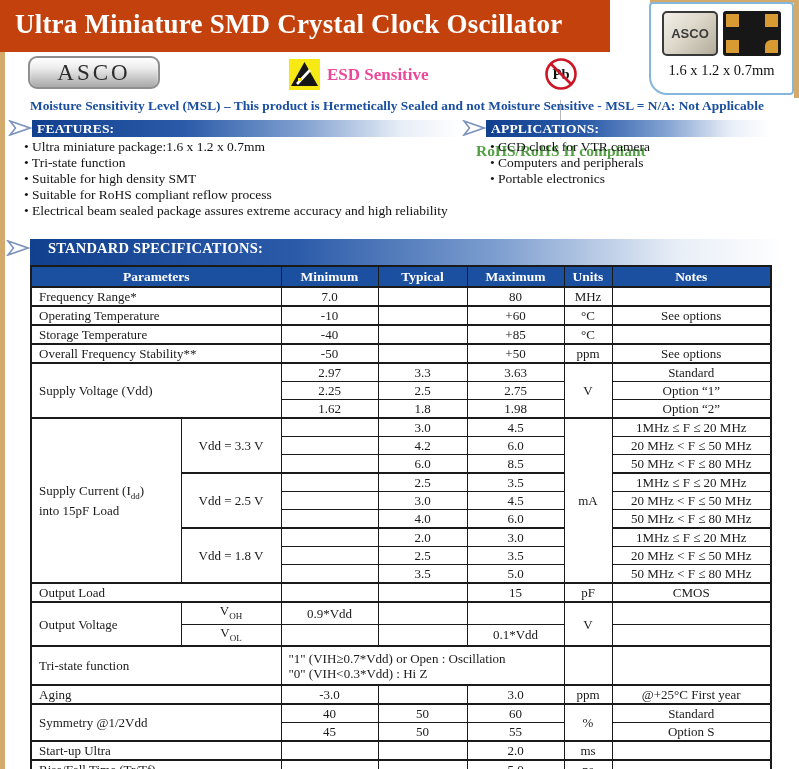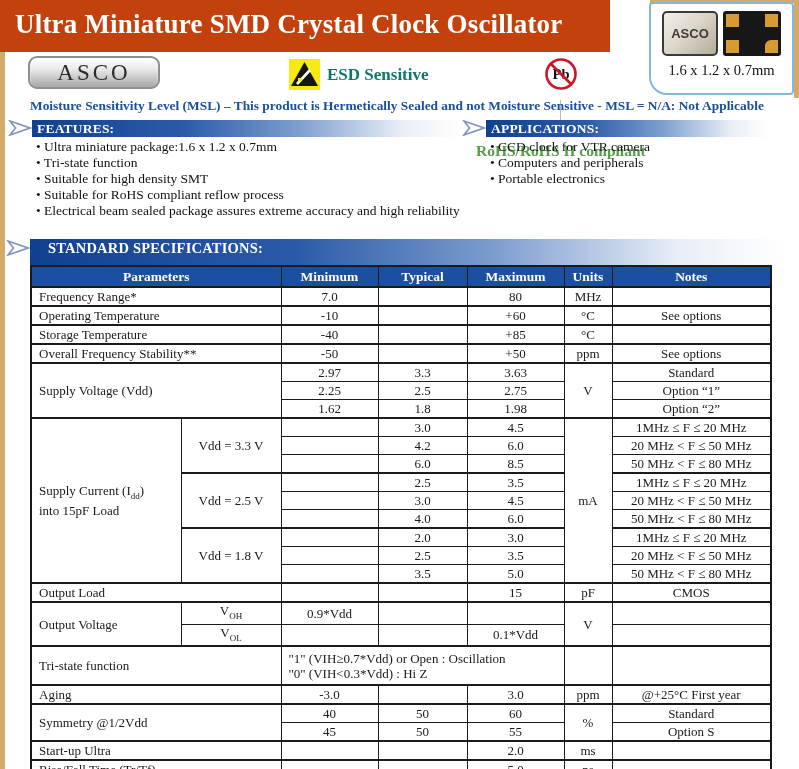--- a/index.html
+++ b/index.html
@@ -30,21 +30,21 @@
   .pad.bl { left:3px; bottom:3px; } .pad.br { right:3px; bottom:3px; border-radius:6px 0 0 0; }
   .pkg-dim { text-align:center; font-size:14.5px; margin-top:6px; color:#111; }
 
   
   .logo-pill { position:absolute; left:28px; top:56px; width:132px; height:33px; box-sizing:border-box;
                border:2px solid #8f8f8f; border-radius:9px;
                background:linear-gradient(180deg,#ffffff 0%,#ececec 35%,#a8a8a8 100%);
                display:flex; align-items:center; justify-content:center;
                font-size:23px; letter-spacing:3px; color:#2b2b2b; box-shadow:inset 0 1px 2px #fff; }
   .esd-wrap { position:absolute; left:289px; top:59px; display:flex; align-items:center; gap:7px; }
-  .esd-label { color:#0f766e; font-weight:bold; font-size:17px; }
+  .esd-label { color:#ec4899; font-weight:bold; font-size:17px; }
   .pb-wrap { position:absolute; left:476px; top:56px; display:flex; align-items:center; gap:8px;flex-direction:column; }
   .pb-divider { width:1px; height:34px; background:#b9b9b9; }
   .rohs-label { color:#55a046; font-weight:bold; font-size:15.5px; }
 
   
   .msl { position:absolute; left:30px; top:98px; width:748px; color:#1b4fa0; font-weight:bold; font-size:13.4px; }
 
   
   .arrow { position:absolute; width:24px; height:16px; }
   .section-bar { position:absolute; height:17px;
@@ -52,21 +52,21 @@
   .bar-label { color:#fff; font-weight:bold; font-size:13.5px; line-height:17px; padding-left:5px; letter-spacing:0.2px; }
   .features-bar { left:32px; top:120px; width:430px; }
   .applications-bar { left:486px; top:120px; width:284px; }
   .specs-bar { left:30px; top:239px; width:740px; height:34px;padding-left:13px; }
   .specs-bar .bar-label { font-size:14.5px; line-height:18px; }
 
   
   .bullets { position:absolute; margin:0; padding:0; list-style:none; }
   .bullets li { font-size:13.5px; line-height:16px; color:#111; }
   .bullets li::before { content:"• "; }
-  .features-list { left:36px; top:139px; width:432px; }
+  .features-list { left:24px; top:139px; width:432px; }
   .applications-list { left:490px; top:139px; width:282px; }
 
   
   .spec-table-wrap { position:absolute; left:30px; top:265px; }
   table.spec { border-collapse:collapse; width:740px; table-layout:fixed; border:2px solid #1a1a1a; }
   table.spec th, table.spec td { border:1px solid #1a1a1a; padding:0 4px; height:17px;
     font-size:13px; line-height:15px; text-align:center; overflow:hidden; }
   table.spec thead th { background:#1b4fa0; color:#fff; font-weight:bold; height:19px; font-size:13.5px; }
   table.spec tr.g td { border-top-width:2px; }
   table.spec tr.tall td { height:37px; }

